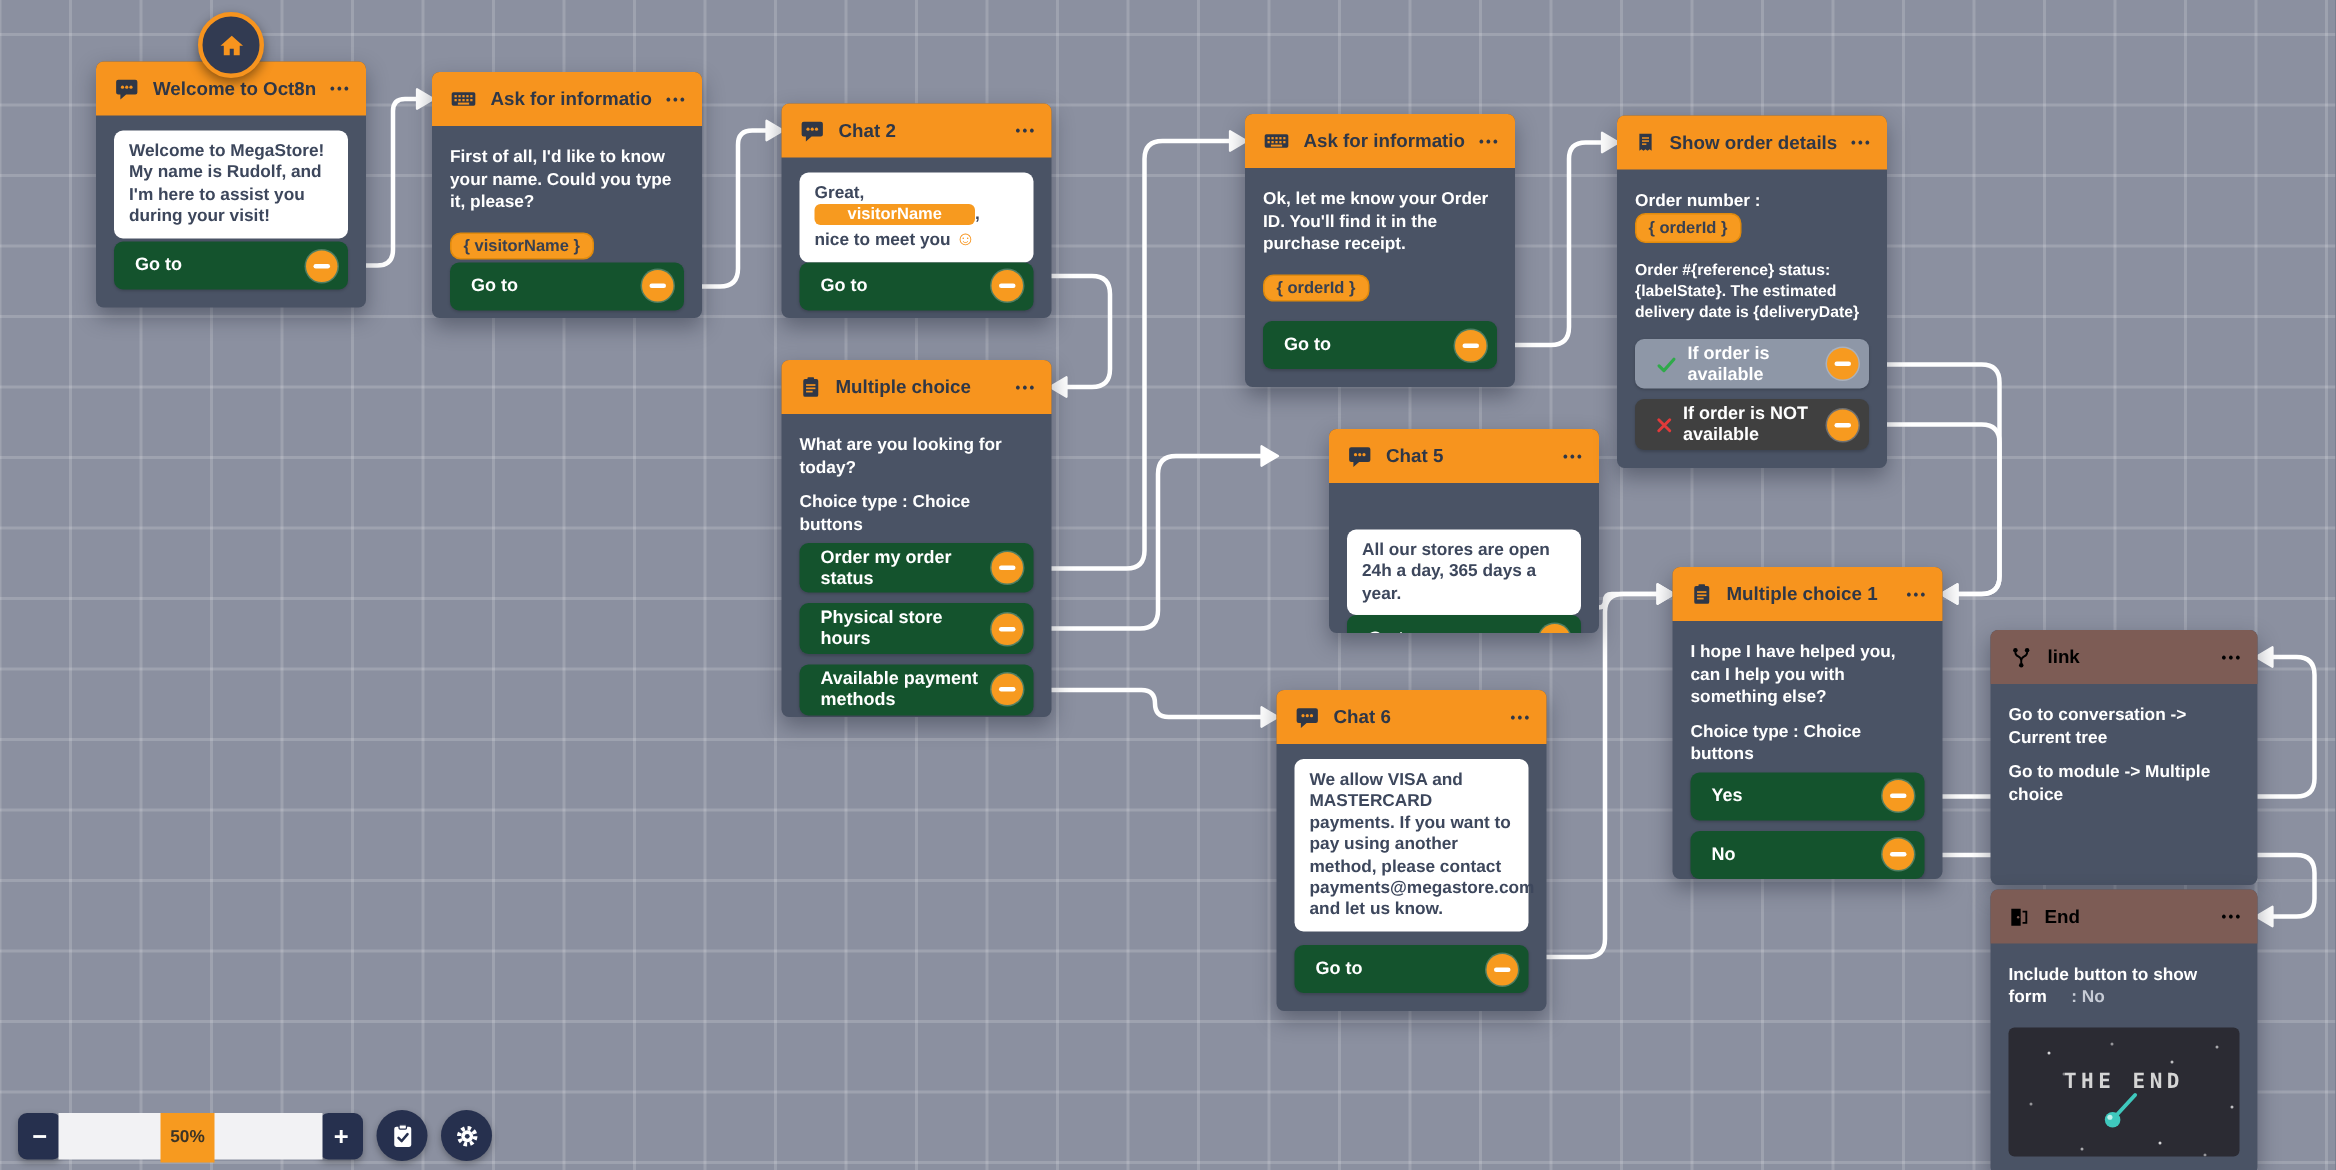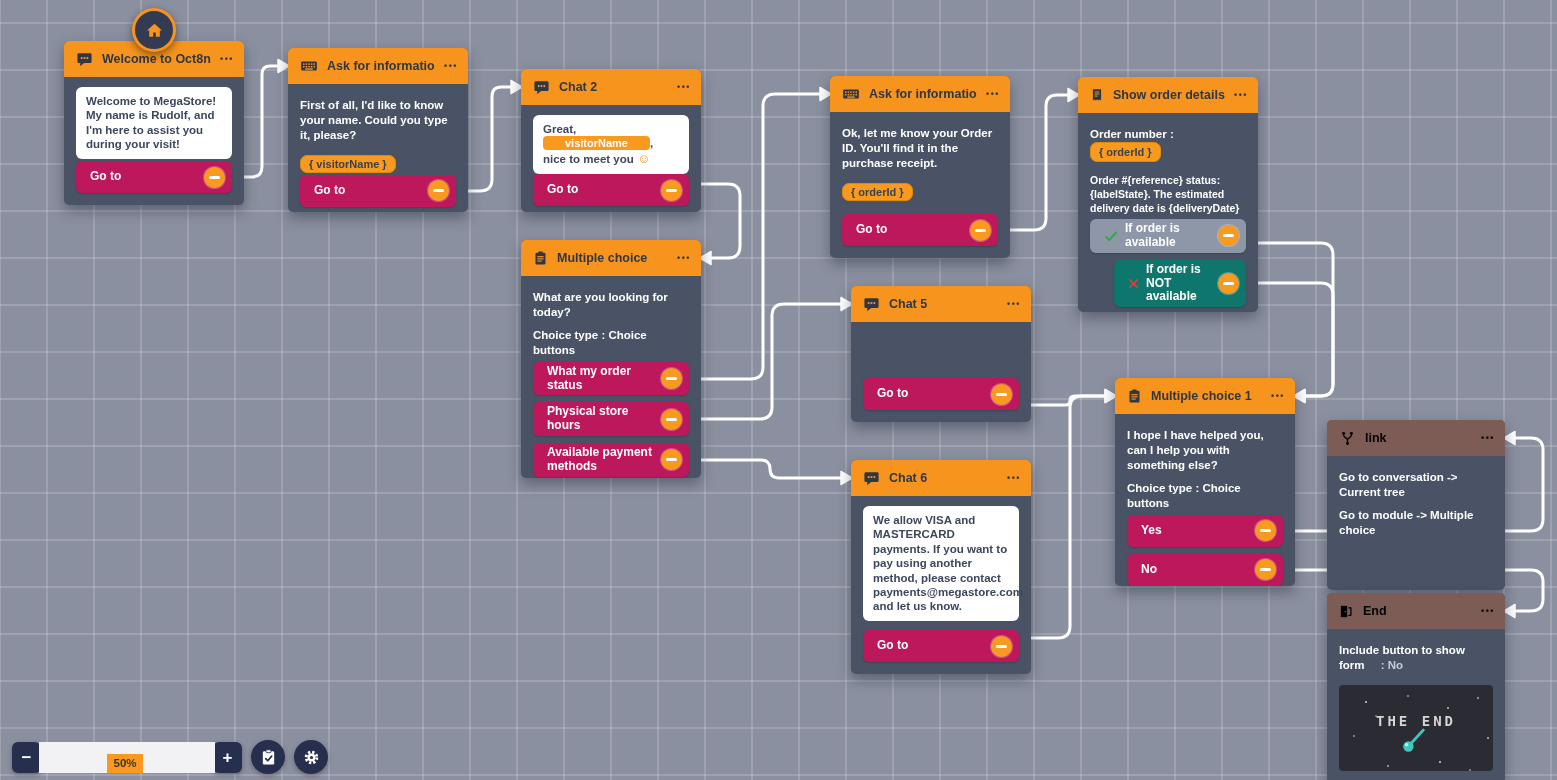--- a/index.html
+++ b/index.html
@@ -25,26 +25,26 @@
   .msgbox b{font-weight:800;}
   .msgpill{background:#f79a1f;color:#fff;font-weight:700;padding:1px 22px;border-radius:4px;font-size:11px;}
   .emoji{color:#f7941d;font-size:13px;}
   .para{font-size:11.5px;line-height:1.3;font-weight:600;margin:4px 0;}
   .para.small{font-size:10.5px;margin-top:8px;}
   .para b{font-weight:800;}
   .muted-val{color:#c7ccd6;margin-left:13px;}
   .pillrow{margin:7px 0 2px;}
   .pill{display:inline-block;background:#f79a1f;border:1.5px solid #e08a0c;color:#39404f;
     font-weight:800;font-size:11px;padding:2px 8px;border-radius:7px;}
-  .row{display:flex;align-items:center;background:#be185d;border-radius:6px;min-height:32px;
+  .row{display:flex;align-items:center;background:#14532d;border-radius:6px;min-height:32px;
     padding:3px 7px 3px 14px;margin-top:7px;color:#fff;font-weight:700;font-size:12px;
     box-sizing:border-box;box-shadow:0 1px 2px rgba(0,0,0,.18);cursor:pointer;flex:none;}
   .row.push{margin-top:auto;}
   .row.light{background:#8e97a7;}
-  .row.dark{background:#0f766e;margin-left:24px;}
+  .row.dark{background:#404040;}
   .row .lbl{flex:1;line-height:1.15;}
   .vicon{display:flex;flex:none;margin-right:7px;}
   .minus{width:21px;height:21px;border-radius:50%;background:#f79a1f;flex:none;margin-left:6px;
     position:relative;box-shadow:0 0 0 1px rgba(255,255,255,.25);}
   .minus::after{content:"";position:absolute;left:5px;right:5px;top:9px;height:3px;border-radius:2px;background:#fff;}
   .home-badge{position:absolute;left:50%;top:-33px;transform:translateX(-50%);width:38px;height:38px;
     border-radius:50%;background:#323b52;border:3px solid #f7941e;box-shadow:0 3px 8px rgba(0,0,0,.45);
     display:flex;align-items:center;justify-content:center;z-index:3;cursor:pointer;}
   .endimg{margin-top:8px;background:#2b2b33;border-radius:4px;flex:1;position:relative;overflow:hidden;}
   .endtext{position:absolute;left:0;right:0;top:28px;text-align:center;
@@ -53,21 +53,21 @@
   .stars{position:absolute;top:8px;left:8px;width:2px;height:2px;border-radius:50%;
     box-shadow:18px 8px 0 rgba(255,255,255,.8),60px 2px 0 rgba(255,255,255,.5),100px 14px 0 rgba(255,255,255,.7),
     130px 4px 0 rgba(255,255,255,.6),6px 42px 0 rgba(255,255,255,.5),140px 44px 0 rgba(255,255,255,.7),
     40px 72px 0 rgba(255,255,255,.6),92px 68px 0 rgba(255,255,255,.8),122px 76px 0 rgba(255,255,255,.5),
     28px 22px 0 rgba(255,255,255,.4),75px 80px 0 rgba(255,255,255,.6);}
   
   .toolbar{position:absolute;left:12px;top:740px;height:34px;display:flex;align-items:center;z-index:5;}
   .zbtn{width:29px;height:31px;background:#26304e;color:#fff;border:none;border-radius:6px;
     font-size:17px;font-weight:700;cursor:pointer;line-height:1;padding:0;box-shadow:0 2px 5px rgba(0,0,0,.3);}
   .ztrack{width:176px;height:31px;background:#f2f2f4;position:relative;margin:0 -2px;}
-  .zbadge{position:absolute;left:68px;top:12px;width:36px;height:19px;background:#f79a1f;color:#3c3426;
+  .zbadge{position:absolute;left:68px;top:0;width:36px;height:33px;background:#f79a1f;color:#3c3426;
     font-size:11.5px;font-weight:700;display:flex;align-items:center;justify-content:center;}
   .rbtn{width:34px;height:34px;border-radius:50%;background:#26304e;border:none;margin-left:9px;
     display:flex;align-items:center;justify-content:center;cursor:pointer;padding:0;box-shadow:0 2px 5px rgba(0,0,0,.3);}
 </style>
 </head>
 <body>
 
 <div id="canvas">
   <svg id="wires" width="1557" height="780">
       <path d="M241 177 L251.5 177 Q262 177 262 166.5 L262 74 Q262 66 270 66 L278 66" fill="none" stroke="#ffffff" stroke-width="3" stroke-linecap="round"></path>
@@ -192,21 +192,21 @@
               </g>
             </svg>
           </span>
           <span class="htitle">Multiple choice</span>
           <span class="hdots">•••</span>
         </div>
         <div class="node-body">
           <div class="para">What are you looking for today?</div>
           <div class="para"><b>Choice type</b><span> : Choice buttons</span></div>
           <div class="row push">
-            <span class="lbl">What my order status</span>
+            <span class="lbl">Order my order status</span>
             <span class="minus"></span>
           </div>
           <div class="row">
             <span class="lbl">Physical store hours</span>
             <span class="minus"></span>
           </div>
           <div class="row">
             <span class="lbl">Available payment methods</span>
             <span class="minus"></span>
           </div>
@@ -237,34 +237,35 @@
         </div>
         <div class="node-body">
           <div class="para">Ok, let me know your Order ID. You'll find it in the purchase receipt.</div>
           <div class="pillrow"><span class="pill">{ orderId }</span></div>
           <div class="row push">
             <span class="lbl">Go to</span>
             <span class="minus"></span>
           </div>
         </div>
       </div>
-      <div class="flow-node" style="left: 851px; top: 286px; width: 180px; height: 136px; gap: 21px;">
+      <div class="flow-node" style="left: 886px; top: 286px; width: 180px; height: 136px; gap: 21px;">
         <div class="node-header">
           <span class="hicon">
             <svg width="17" height="17" viewBox="0 0 24 24" fill="currentColor">
               <path d="M4 3h16a2 2 0 0 1 2 2v10a2 2 0 0 1-2 2h-8.6L6 21.6V17H4a2 2 0 0 1-2-2V5a2 2 0 0 1 2-2z"></path>
               <circle cx="8" cy="10" r="1.5" fill="#f7941e"></circle>
               <circle cx="12" cy="10" r="1.5" fill="#f7941e"></circle>
               <circle cx="16" cy="10" r="1.5" fill="#f7941e"></circle>
             </svg>
           </span>
           <span class="htitle">Chat 5</span>
           <span class="hdots">•••</span>
         </div>
         <div class="node-body">
+          <div class="msgbox"><span>All our stores are open 24h a day, 365 days a year.</span></div>
           <div class="row push">
             <span class="lbl">Go to</span>
             <span class="minus"></span>
           </div>
         </div>
       </div>
       <div class="flow-node" style="left: 851px; top: 460px; width: 180px; height: 214px;">
         <div class="node-header">
           <span class="hicon">
             <svg width="17" height="17" viewBox="0 0 24 24" fill="currentColor">

